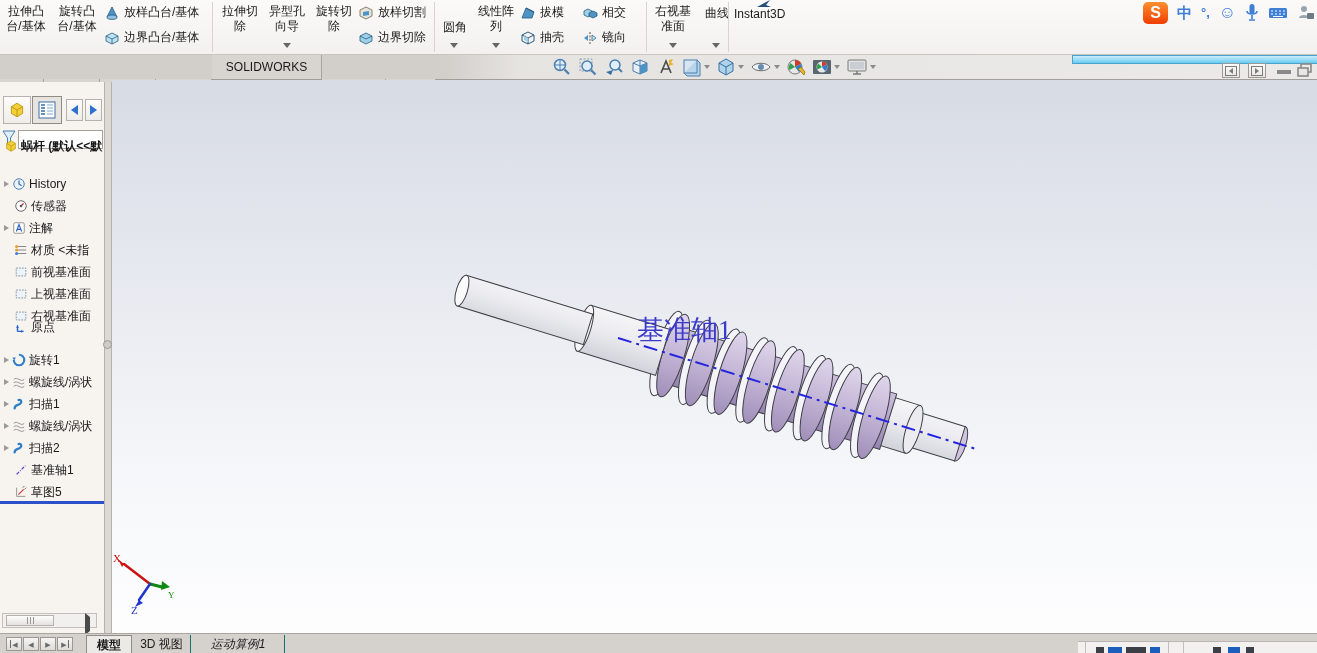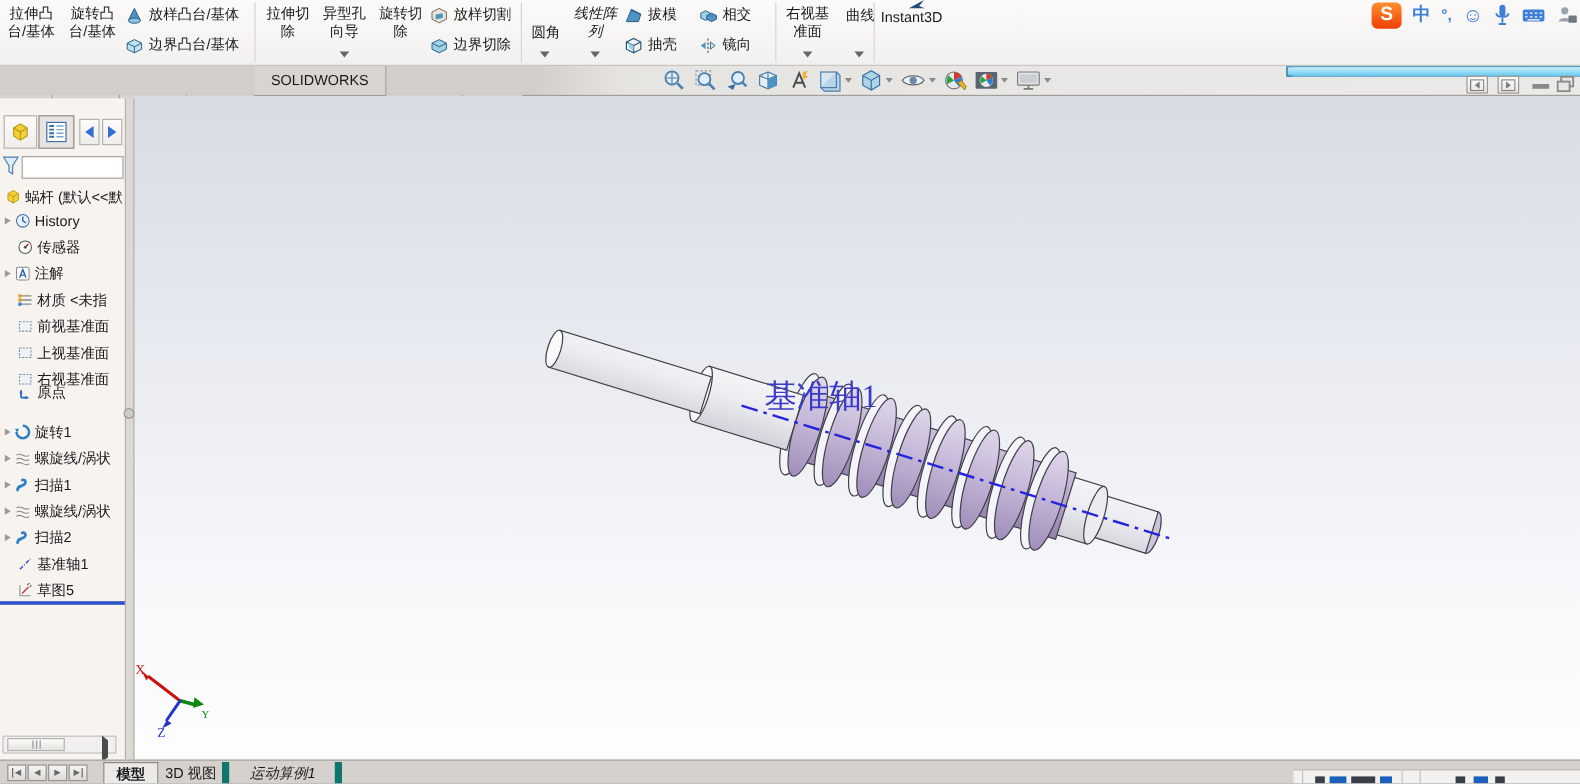--- a/index.html
+++ b/index.html
@@ -41,21 +41,21 @@
   .grip{width:1px;height:7px;background:#9a9794;}
   .tri-r2{width:0;height:0;border-top:4px solid transparent;border-bottom:4px solid transparent;border-left:5px solid #4a4a4a;}
   .splitter{left:105px;top:82px;width:7px;height:551px;background:#dcd9d5;border-right:1px solid #b5b2ae;cursor:col-resize;}
   .sphandle{position:absolute;left:-2px;top:258px;width:9px;height:9px;border-radius:50%;background:#cfccc8;border:1px solid #9a9794;}
   
   .viewport{left:112px;top:80px;width:1205px;height:553px;background:linear-gradient(#d7dbe4 0%,#e6e9ef 35%,#f7f8fa 75%,#fdfdfe 100%);}
   .axislabel{position:absolute;left:637px;top:312px;font-family:"Liberation Serif",serif;font-size:27px;color:#3b3bca;cursor:pointer;}
   
   .bbar{left:0;top:633px;width:1317px;height:20px;background:#d5d2ce;border-top:1px solid #a9a6a2;}
   .navbtn{position:absolute;top:3px;width:16px;height:14px;border:1px solid #9b9894;background:linear-gradient(#f6f5f4,#dddbd8);display:flex;align-items:center;justify-content:center;gap:1px;cursor:pointer;color:#6a6a6a;font-size:7px;line-height:1;}
-  .btab{position:absolute;top:1px;height:19px;border-right:6px solid #0f766e;text-align:center;line-height:19px;cursor:pointer;}
+  .btab{position:absolute;top:1px;height:19px;border-right:1px solid #0f766e;text-align:center;line-height:19px;cursor:pointer;}
   .btab.on{background:#eceae7;border:1px solid #8f8c88;border-bottom:none;font-weight:bold;}
   .statusright{left:1078px;top:641px;width:239px;height:12px;background:#f2f1ef;border-top:1px solid #b8b5b1;overflow:hidden;}
   .spane{position:absolute;top:0;width:1px;height:12px;background:#c3c0bc;}
   .sfrag{position:absolute;top:5px;height:8px;background:#3a3f48;}
   input.filter{position:absolute;left:18px;top:130px;width:85px;height:19px;border:1px solid #a5a29e;background:#fff;font-size:11px;padding:0 3px;}
   svg{display:block;}
   text{font-family:"Liberation Serif",serif;}
 </style>
 </head>
 <body>
@@ -102,21 +102,21 @@
           <svg width="16" height="16" viewBox="0 0 16 16">
             <path d="M2 6 8 3l6 3v5l-6 3-6-3z" fill="#9fd0e8" stroke="#255a80" stroke-width=".8"></path>
             <path d="M2 6l6 3 6-3" stroke="#255a80" fill="none" stroke-width=".8"></path>
           </svg>
         </span>
       <span>边界切除</span>
     </div>
     <div class="divv" style="left:434px;"></div>
     <div class="rlbl" style="left:438px;top:6px;width:34px;margin-top:14px;">圆角</div>
     <div class="dd" style="left:450px;top:43px;"></div>
-    <div class="rlbl" style="left:474px;top:4px;width:44px;font-style:italic;">线性阵列</div>
+    <div class="rlbl" style="left:474px;top:4px;width:44px;">线性阵列</div>
     <div class="dd" style="left:492px;top:43px;"></div>
     <div class="ritem" style="left:520px;top:4px;">
       <span>
           <svg width="16" height="16" viewBox="0 0 16 16">
             <path d="M2 13 6 3l8 4-2 6z" fill="#4d94c4" stroke="#255a80" stroke-width=".8"></path>
             <path d="M6 3l8 4" stroke="#255a80"></path>
           </svg>
         </span>
       <span>拔模</span>
     </div>
@@ -397,21 +397,21 @@
         <span class="tri-r"></span>
       </div>
 
     <span class="abs" style="left:2px;top:48px;">
         <svg width="14" height="17" viewBox="0 0 14 17">
           <path d="M1 1h12L8.5 8v7l-3-2V8z" fill="#dfeefa" stroke="#4a7fae"></path>
         </svg>
       </span>
     <input class="filter" style="top: 48px;" type="text">
 
-    <div class="trow" style="left:4px;top:72px;">
+    <div class="trow" style="left:4px;top:54px;font-weight:bold;">
       <span>
           <svg width="14" height="14" viewBox="0 0 16 16">
             <path d="M3 5 8 2l5 3v6l-5 3-5-3z" fill="#f3cf3a" stroke="#b8960a" stroke-width=".8"></path>
             <path d="M3 5l5 3 5-3M8 8v6" stroke="#b8960a" fill="none" stroke-width=".8"></path>
           </svg>
         </span>
       <span>蜗杆 (默认&lt;&lt;默</span>
     </div>
     <div class="trow" style="left:4px;top:92px;">
         <span class="texp"></span>

